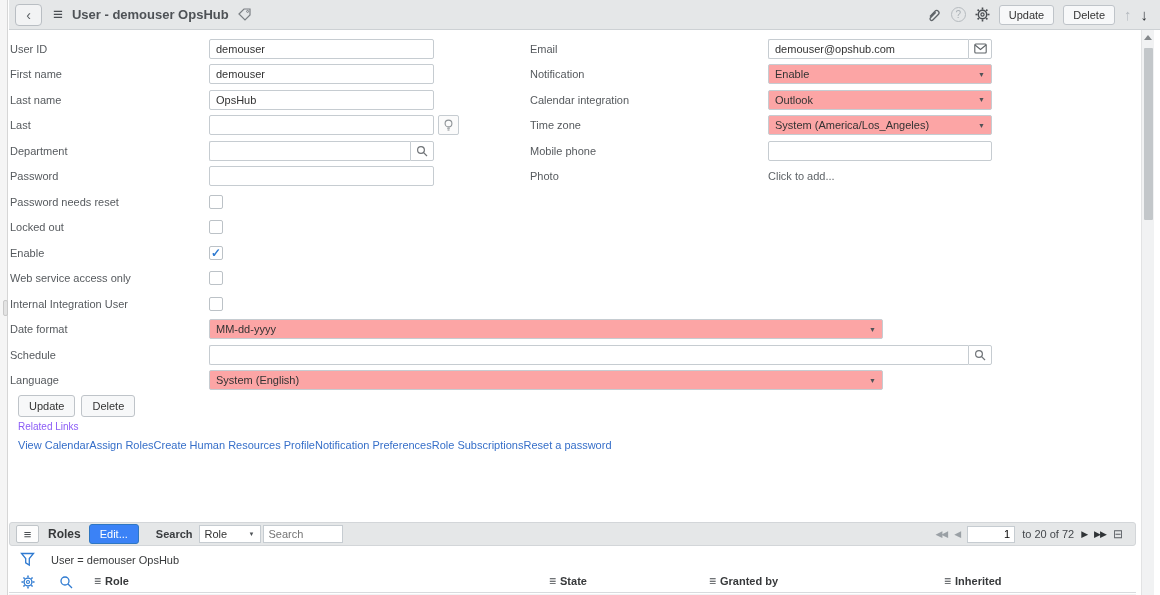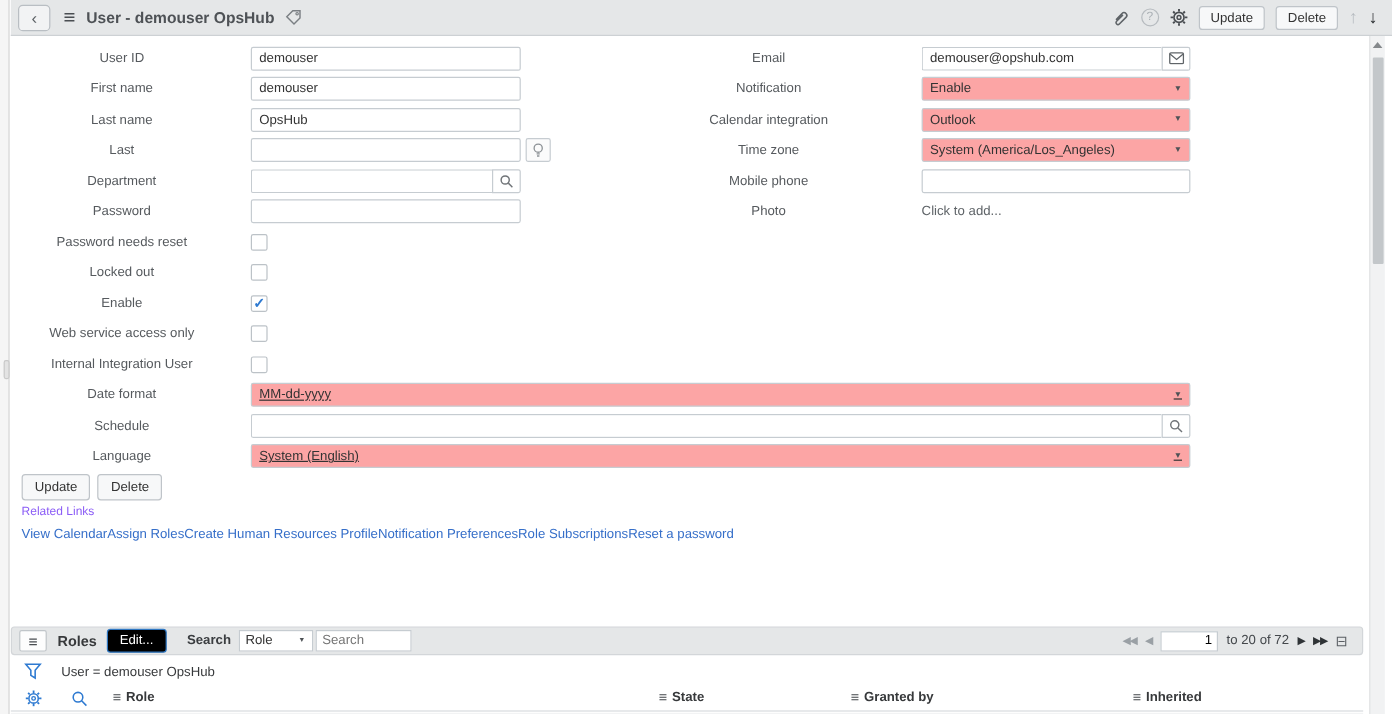--- a/index.html
+++ b/index.html
@@ -28,39 +28,39 @@
     font-size:11px; color:#333; cursor:pointer; font-family:inherit; }
   .arr { font-size:15px; line-height:1; cursor:pointer; }
   .arr.dim { color:#b6bbc0; }
   .arr.dark { color:#2f3336; font-weight:bold; }
 
   
   .form-area { position:absolute; left:9px; top:36px; width:1131px; }
   .col-left  { position:absolute; left:1px;  top:0; width:990px; }
   .col-right { position:absolute; left:521px; top:0; width:475px; }
   .frow { height:25.5px; display:flex; align-items:center; }
-  .lbl { width:183px; text-align:center; color:#565a5e; flex:none; }
+  .lbl { width:183px; text-align:left; color:#565a5e; flex:none; }
   .col-right .lbl { width:221px; }
   .ctl { margin-left:16px; display:flex; align-items:center; }
   .col-right .ctl { margin-left:17px; }
   .txt { width:225px; height:20px; border:1px solid #c6ccd1; border-radius:2px;
     padding:0 6px; font:11px "Liberation Sans",sans-serif; color:#333; background:#fff; }
   .col-right .txt { width:224px; }
   .txt.full { width:783px; }
   .igrp { display:flex;justify-content:space-between; }
   .igrp .txt { width:201px; border-right:none; border-radius:2px 0 0 2px; }
   .igrp .txt.full { width:759px; }
   .col-right .igrp .txt { width:200px; }
   .ibtn { width:24px; height:20px; border:1px solid #c6ccd1; border-radius:0 2px 2px 0;
     background:#fff; display:flex; align-items:center; justify-content:center; cursor:pointer; }
   .side-btn { margin-left:4px; width:21px; height:20px; border:1px solid #c6ccd1;
     border-radius:2px; background:#fbfbfb; display:flex; align-items:center; justify-content:center; cursor:pointer; }
   .sel { width:225px; height:20px; border:1px solid #c6ccd1; border-radius:2px; background:#fca5a5;
     display:flex; align-items:center; padding:0 6px; cursor:pointer; }
-  .sel.full { width:783px;text-decoration:underline; }
+  .sel.full { width:674px; }
   .col-right .sel { width:224px; }
   .sel .val { flex:1; color:#333; }
   .sel .caret { font-size:7px; color:#4e5256; }
   .cb { width:14px; height:14px; border:1px solid #bcc2c7; border-radius:2px; background:#fff;
     display:flex; align-items:center; justify-content:center; cursor:pointer; }
   .cb .mark { display:none; }
   .cb.checked .mark { display:block; color:#2e7ad1; font-size:12px; font-weight:bold; line-height:1; }
   .photo-add { color:#5f6468; }
 
   
@@ -71,21 +71,21 @@
   .rel-links { position:absolute; left:18px; top:440px; display:flex; flex-direction:row; }
   .rel-links a { color:#366fc9; text-decoration:none; line-height:11.4px; font-size:11px; cursor:pointer; }
 
   
   .list-header { position:absolute; left:9px; top:522px; width:1127px; height:24px;
     background:#e5e7e8; border:1px solid #d3d6d9; border-radius:3px; display:flex; align-items:center; }
   .lh-menu-btn { margin-left:6px; width:23px; height:18px; background:#fdfdfd; border:1px solid #c0c5c9;
     border-radius:2px; display:flex; align-items:center; justify-content:center;
     font-size:13px; font-weight:bold; color:#4a4e52; cursor:pointer; }
   .lh-title { margin-left:9px; font-size:12px; font-weight:bold; color:#37393b; }
-  .edit-btn { margin-left:8px; padding:3px 10px; background:#000000; border:1px solid #2f77c2;
+  .edit-btn { margin-left:8px; padding:3px 10px; background:#3b82f6; border:1px solid #2f77c2;
     border-radius:3px; color:#fff; font-size:11px; cursor:pointer; font-family:inherit; }
   .search-lbl { margin-left:17px; font-weight:bold; color:#3a3d40; }
   .mini-sel { margin-left:6px; width:62px; height:18px; background:#fff; border:1px solid #c6ccd1;
     display:flex; align-items:center; padding:0 5px; cursor:pointer; }
   .mini-sel .val { flex:1; }
   .mini-sel .caret { font-size:6px; color:#4e5256; }
   .search-inp { margin-left:2px; width:80px; height:18px; border:1px solid #c6ccd1;
     padding:0 5px; font:11px "Liberation Sans",sans-serif; }
   .pager { margin-left:auto; display:flex; align-items:center; gap:7px; margin-right:12px; }
   .pg { font-size:9px; letter-spacing:-1px; cursor:pointer; line-height:1; }

